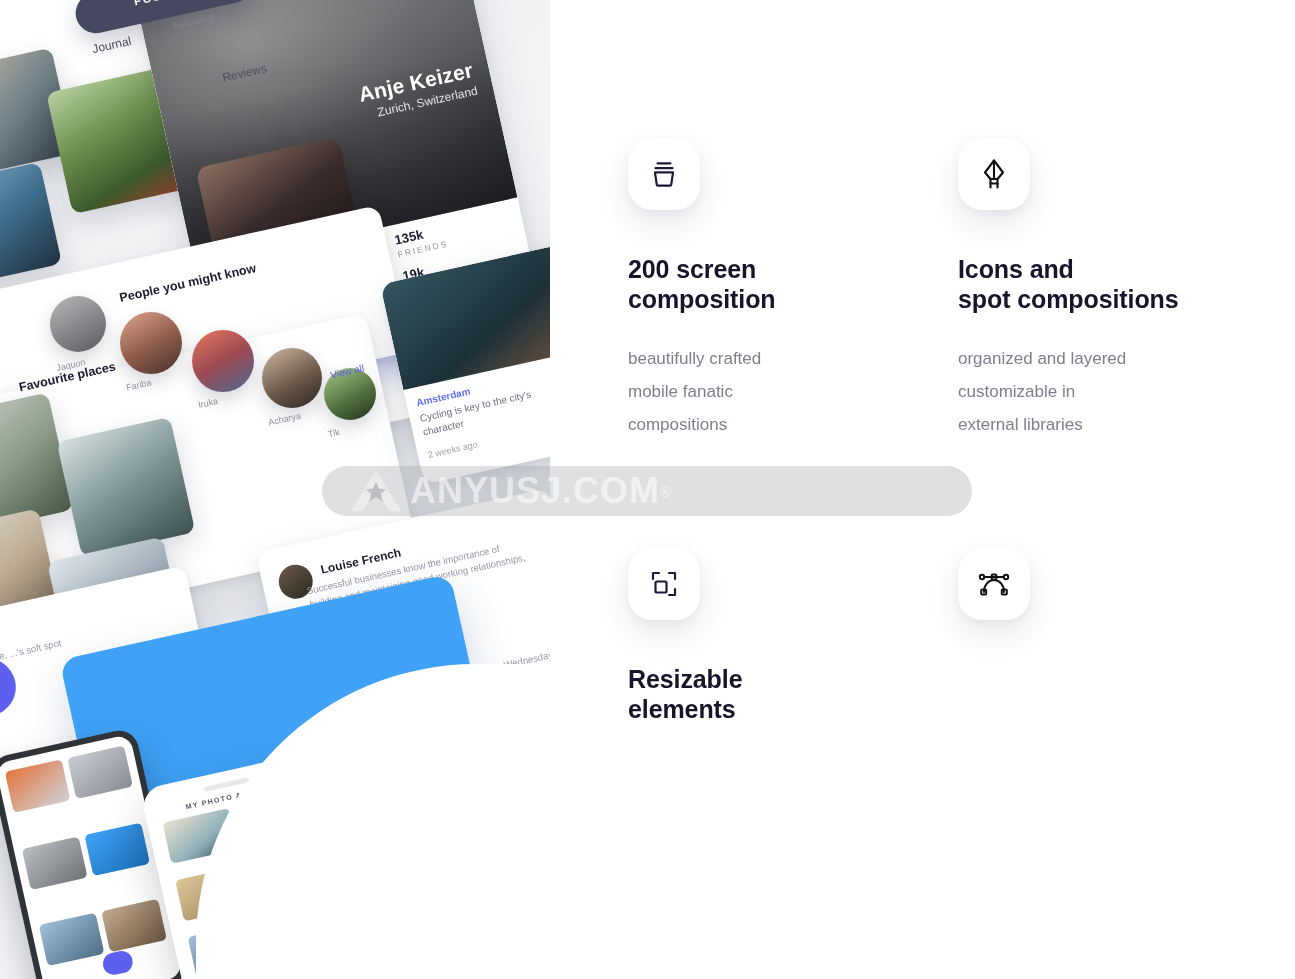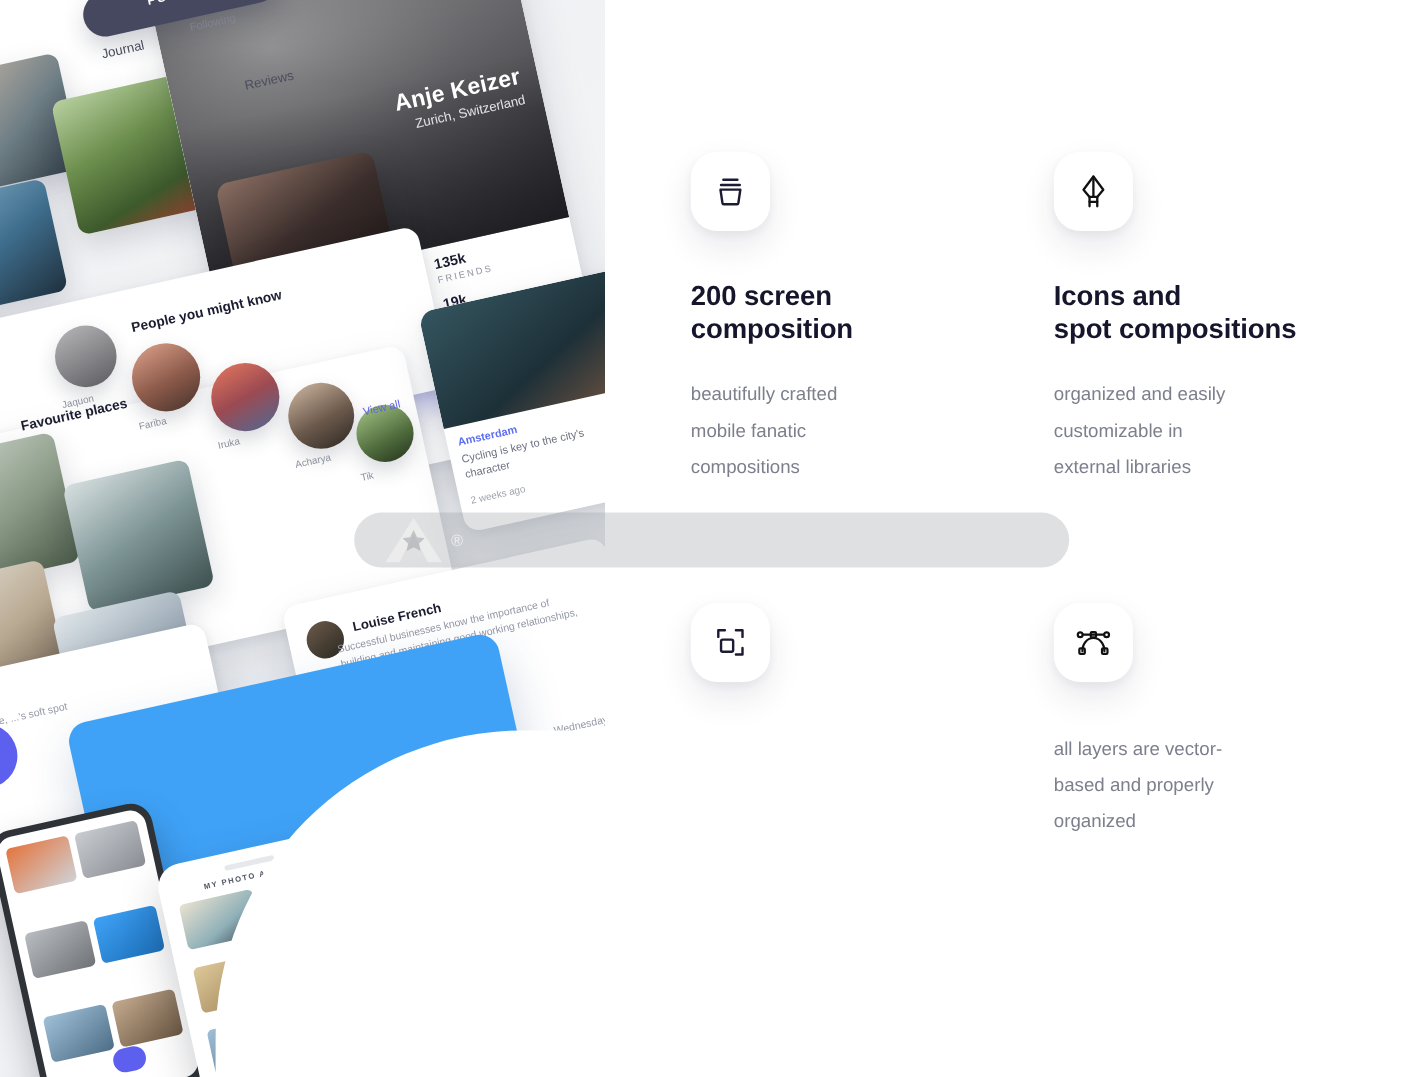--- a/index.html
+++ b/index.html
@@ -638,58 +638,58 @@
         <svg width="32" height="34" viewBox="0 0 32 34" fill="none" stroke="#111" stroke-width="2.1" stroke-linecap="round" stroke-linejoin="round">
           <path d="M16 3.5 25 15.5 19.5 22h-7L7 15.5 16 3.5z"></path>
           <path d="M16 3.5V22"></path>
           <path d="M12.5 22v8.5"></path>
           <path d="M19.5 22v8.5"></path>
           <path d="M12.5 26.5h7"></path>
         </svg>
       </div>
       <h2 class="f-title">Icons and
 spot compositions</h2>
-      <p class="f-desc">organized and easily
+      <p class="f-desc">organized and layered
 customizable in
 external libraries</p>
     </div>
 
     <div class="feature f2">
       <div class="f-icon">
         <svg width="32" height="32" viewBox="0 0 32 32" fill="none" stroke="#1c1b35" stroke-width="2.2" stroke-linecap="round" stroke-linejoin="round">
           <path d="M5 11V5h6"></path>
           <path d="M27 21v6h-6"></path>
           <rect x="7.5" y="13.5" width="11" height="11" rx="1.5"></rect>
           <path d="M21 5h6v6"></path>
         </svg>
       </div>
+      <h2 class="f-title">Resizable
+elements</h2>
     </div>
 
     <div class="feature f3">
       <div class="f-icon">
         <svg width="34" height="28" viewBox="0 0 34 28" fill="none" stroke="#111" stroke-width="2" stroke-linecap="round" stroke-linejoin="round">
           <path d="M7 22c0-7 4.5-12 10-12s10 5 10 12"></path>
           <path d="M7.5 7h19"></path>
           <circle cx="5" cy="7" r="2.2"></circle>
           <circle cx="29" cy="7" r="2.2"></circle>
           <rect x="14.6" y="4.6" width="4.8" height="4.8" rx="1"></rect>
           <rect x="4.2" y="19.4" width="5" height="5" rx="1"></rect>
           <rect x="24.8" y="19.4" width="5" height="5" rx="1"></rect>
         </svg>
       </div>
-      <p class="f-desc">all layers are vector-
-based and properly
-organized</p>
     </div>
 
   </div>
 
   <div class="watermark">
     <svg class="wm-logo" viewBox="0 0 60 48">
       <path d="M30 2 L58 46 H44 L30 18 L16 46 H2 Z" fill="rgba(255,255,255,.40)"></path>
       <path d="M30 14 l3.4 7.2 7.6 .9 -5.6 5.2 1.5 7.6 -6.9-3.8 -6.9 3.8 1.5-7.6 -5.6-5.2 7.6-.9z" fill="rgba(160,162,168,.55)"></path>
     </svg>
     <div class="wm-text">
+      <span>ANYUSJ.COM</span>
         <sup>®</sup>
     </div>
   </div>
 
 </div>
 
 </body></html>

